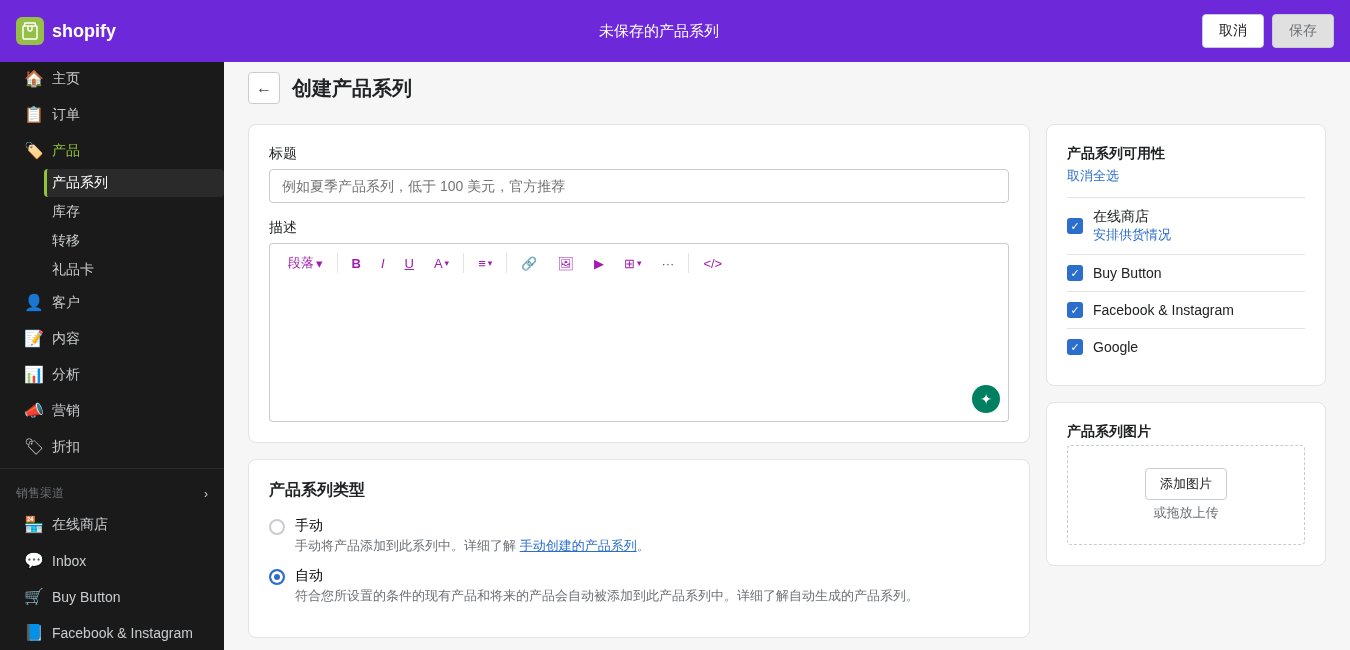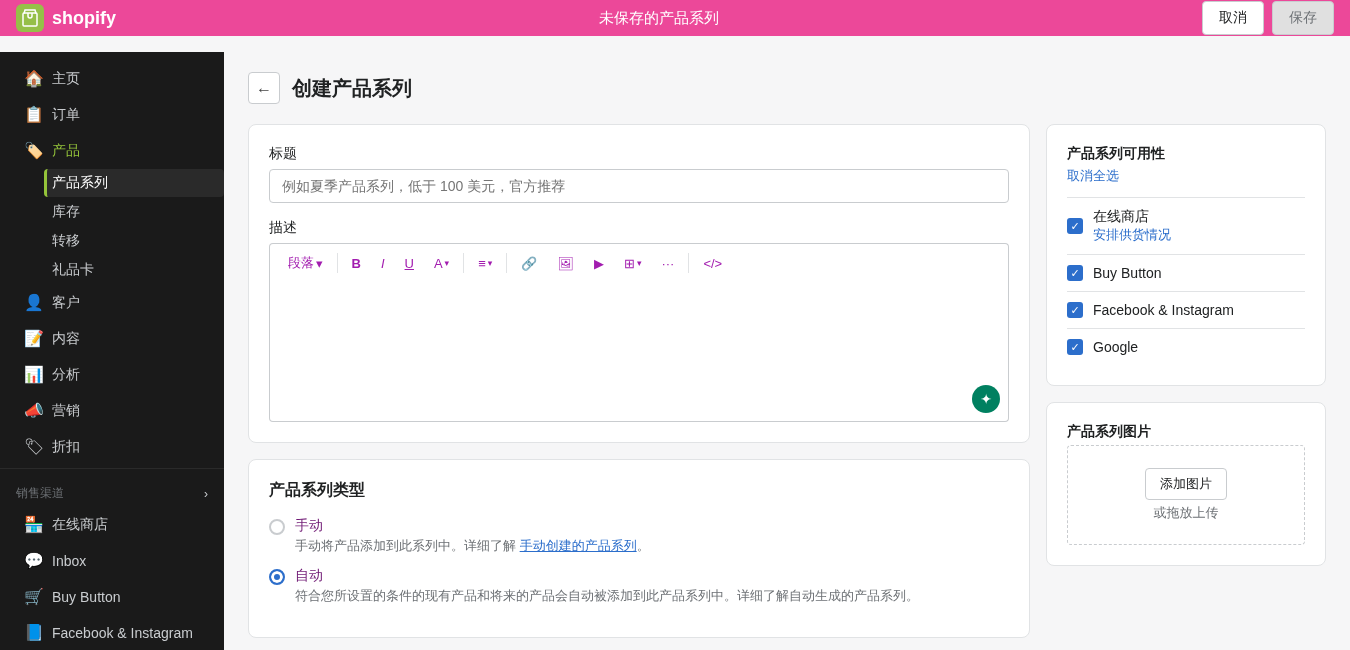--- a/index.html
+++ b/index.html
@@ -1,21 +1,21 @@
 <!DOCTYPE html>
 <html><head>
   <meta charset="utf-8">
   <style>
     * { box-sizing: border-box; margin: 0; padding: 0; }
     body { font-family: -apple-system, BlinkMacSystemFont, 'Segoe UI', sans-serif; font-size: 14px; background: #f6f6f7; display: flex; height: 650px; overflow: hidden; }
 
     
     .topbar {
-      position: fixed; top: 0; left: 0; right: 0; height: 36px;
-      background: #ec4899; display: flex; align-items: center;
+      position: fixed; top: 0; left: 0; right: 0; height: 62px;
+      background: #6d28d9; display: flex; align-items: center;
       justify-content: space-between; padding: 0 16px; z-index: 100;
     }
     .topbar-logo { display: flex; align-items: center; gap: 8px; color: #fff; font-size: 18px; font-weight: 600; }
     .shopify-bag { width: 28px; height: 28px; background: #96bf48; border-radius: 6px; display: flex; align-items: center; justify-content: center; }
     .topbar-title { color: #fff; font-size: 15px; }
     .topbar-actions { display: flex; gap: 8px; }
     .btn-cancel {
       background: #fff; border: 1px solid #c9cccf; color: #202223;
       padding: 7px 16px; border-radius: 4px; cursor: pointer; font-size: 14px;
     }
@@ -120,21 +120,21 @@
     .checkbox span { color: #fff; font-size: 11px; }
 
     
     .section-title { font-size: 16px; font-weight: 600; color: #202223; margin-bottom: 16px; }
     .radio-option { display: flex; align-items: flex-start; gap: 10px; margin-bottom: 12px; }
     .radio-btn {
       width: 16px; height: 16px; border-radius: 50%; border: 2px solid #c9cccf;
       margin-top: 2px; flex-shrink: 0; background: #fff;
     }
     .radio-btn.selected { border-color: #2c6ecb; background: #2c6ecb; box-shadow: inset 0 0 0 3px #fff; }
-    .radio-label { font-size: 14px; font-weight: 500; color: #701a75; }
+    .radio-label { font-size: 14px; font-weight: 500; color: #000000; }
     .radio-desc { font-size: 13px; color: #6d7175; margin-top: 2px; }
     .radio-desc a { color: #2c6ecb; margin-top: 11px; }
 
     
     .image-drop-zone {
       border: 1px dashed #c9cccf; border-radius: 4px;
       min-height: 100px; display: flex; flex-direction: column;
       align-items: center; justify-content: center; gap: 4px;
       padding: 20px;
     }

